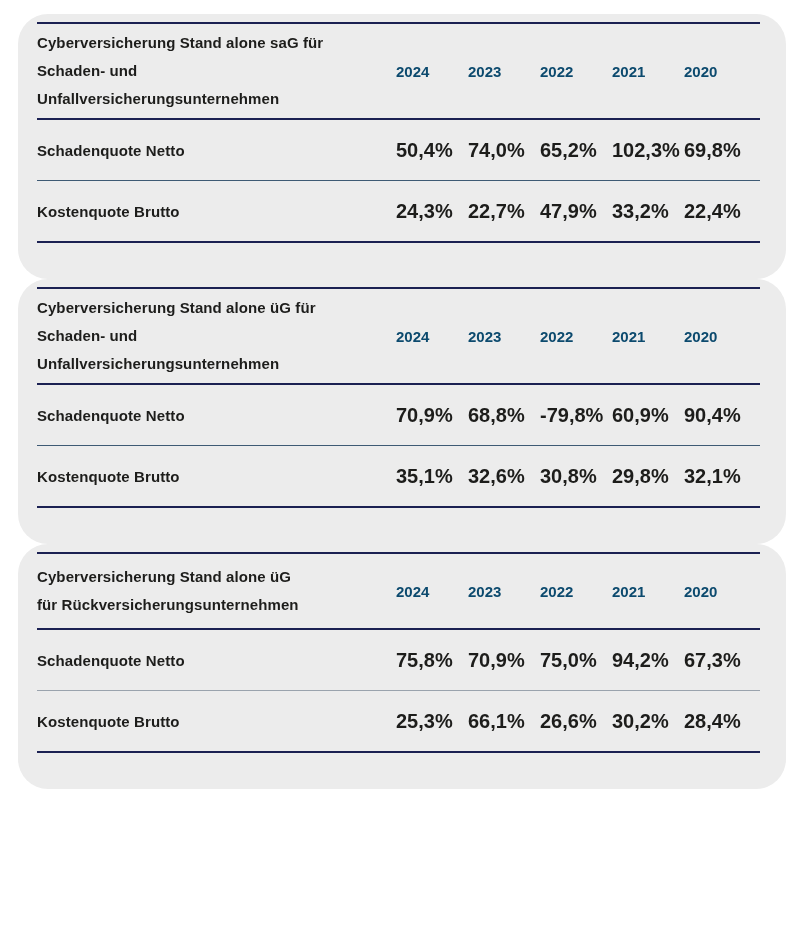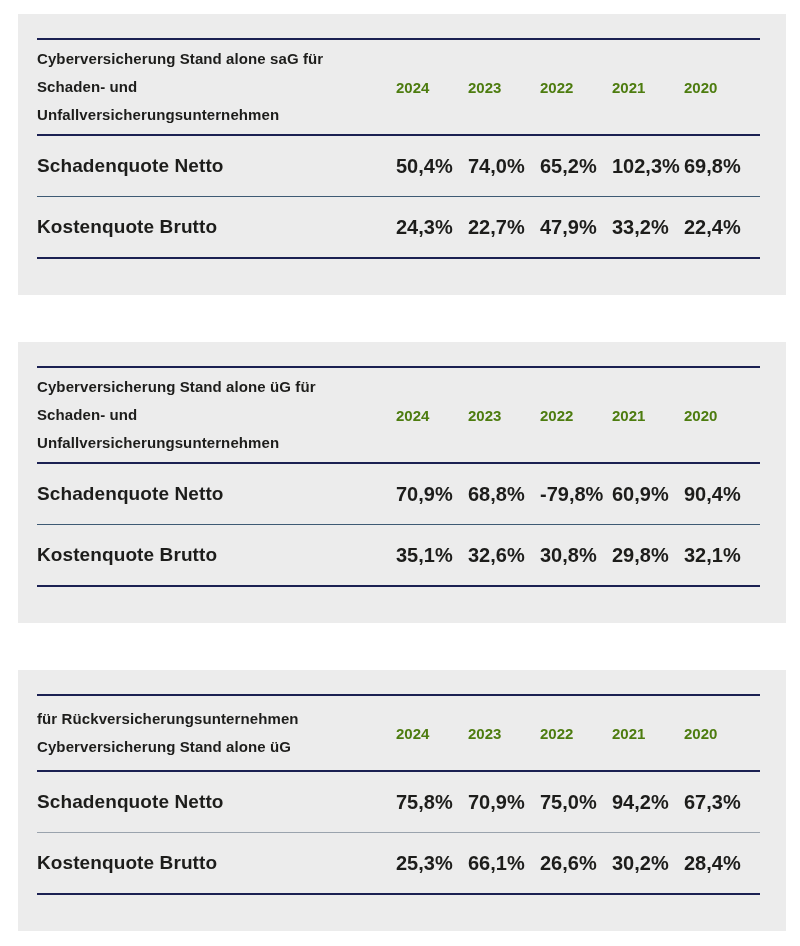--- a/index.html
+++ b/index.html
@@ -11,23 +11,24 @@
   .page {
     width: 800px;
     box-sizing: border-box;
     padding: 14px 14px 18px 18px;
     background: #ffffff;
   }
   .panel {
     width: 768px;
     box-sizing: border-box;
     background: #ececec;
-    padding: 24px 26px 36px 19px;
+    padding: 8px 26px 36px 19px;
+    border-radius: 30px;
   }
-  .panel + .panel { margin-top: 47px; }
+  .panel + .panel { }
 
   .rule-heavy {
     height: 2px;
     background: #1b2152;
   }
   .rule-sep { height: 1px; }
   .sep-slate { background: #3e5a74; }
   .sep-light { background: #9aa3ad; }
 
   .thead {
@@ -44,33 +45,33 @@
     font-size: 15px;
     font-weight: 700;
     line-height: 28px;
     color: #1d1d1b;
     letter-spacing: 0.1px;
   }
   .year {
     width: 72px;
     font-size: 15px;
     font-weight: 700;
-    color: #4d7c0f;
+    color: #0c4a6e;
     text-align: left;
   }
   .row {
     display: flex;
     align-items: center;
     height: 60px;
   }
   .row-label {
     width: 359px;
     box-sizing: border-box;
     padding-right: 14px;
-    font-size: 19px;
+    font-size: 15px;
     font-weight: 700;
     color: #1d1d1b;
     letter-spacing: 0.1px;
   }
   .cell {
     width: 72px;
     font-size: 20px;
     font-weight: 700;
     color: #1d1d1b;
     text-align: left;
@@ -148,22 +149,22 @@
       <div class="cell">29,8%</div>
       <div class="cell">32,1%</div>
     </div>
     <div class="rule-heavy"></div>
   </section>
 
   <section class="panel">
     <div class="rule-heavy"></div>
     <header class="thead pad-lg">
       <div class="title">
+        <div>Cyberversicherung Stand alone üG</div>
         <div>für Rückversicherungsunternehmen</div>
-        <div>Cyberversicherung Stand alone üG</div>
       </div>
       <div class="year">2024</div>
       <div class="year">2023</div>
       <div class="year">2022</div>
       <div class="year">2021</div>
       <div class="year">2020</div>
     </header>
     <div class="rule-heavy"></div>
     <div class="row">
       <div class="row-label">Schadenquote Netto</div>

